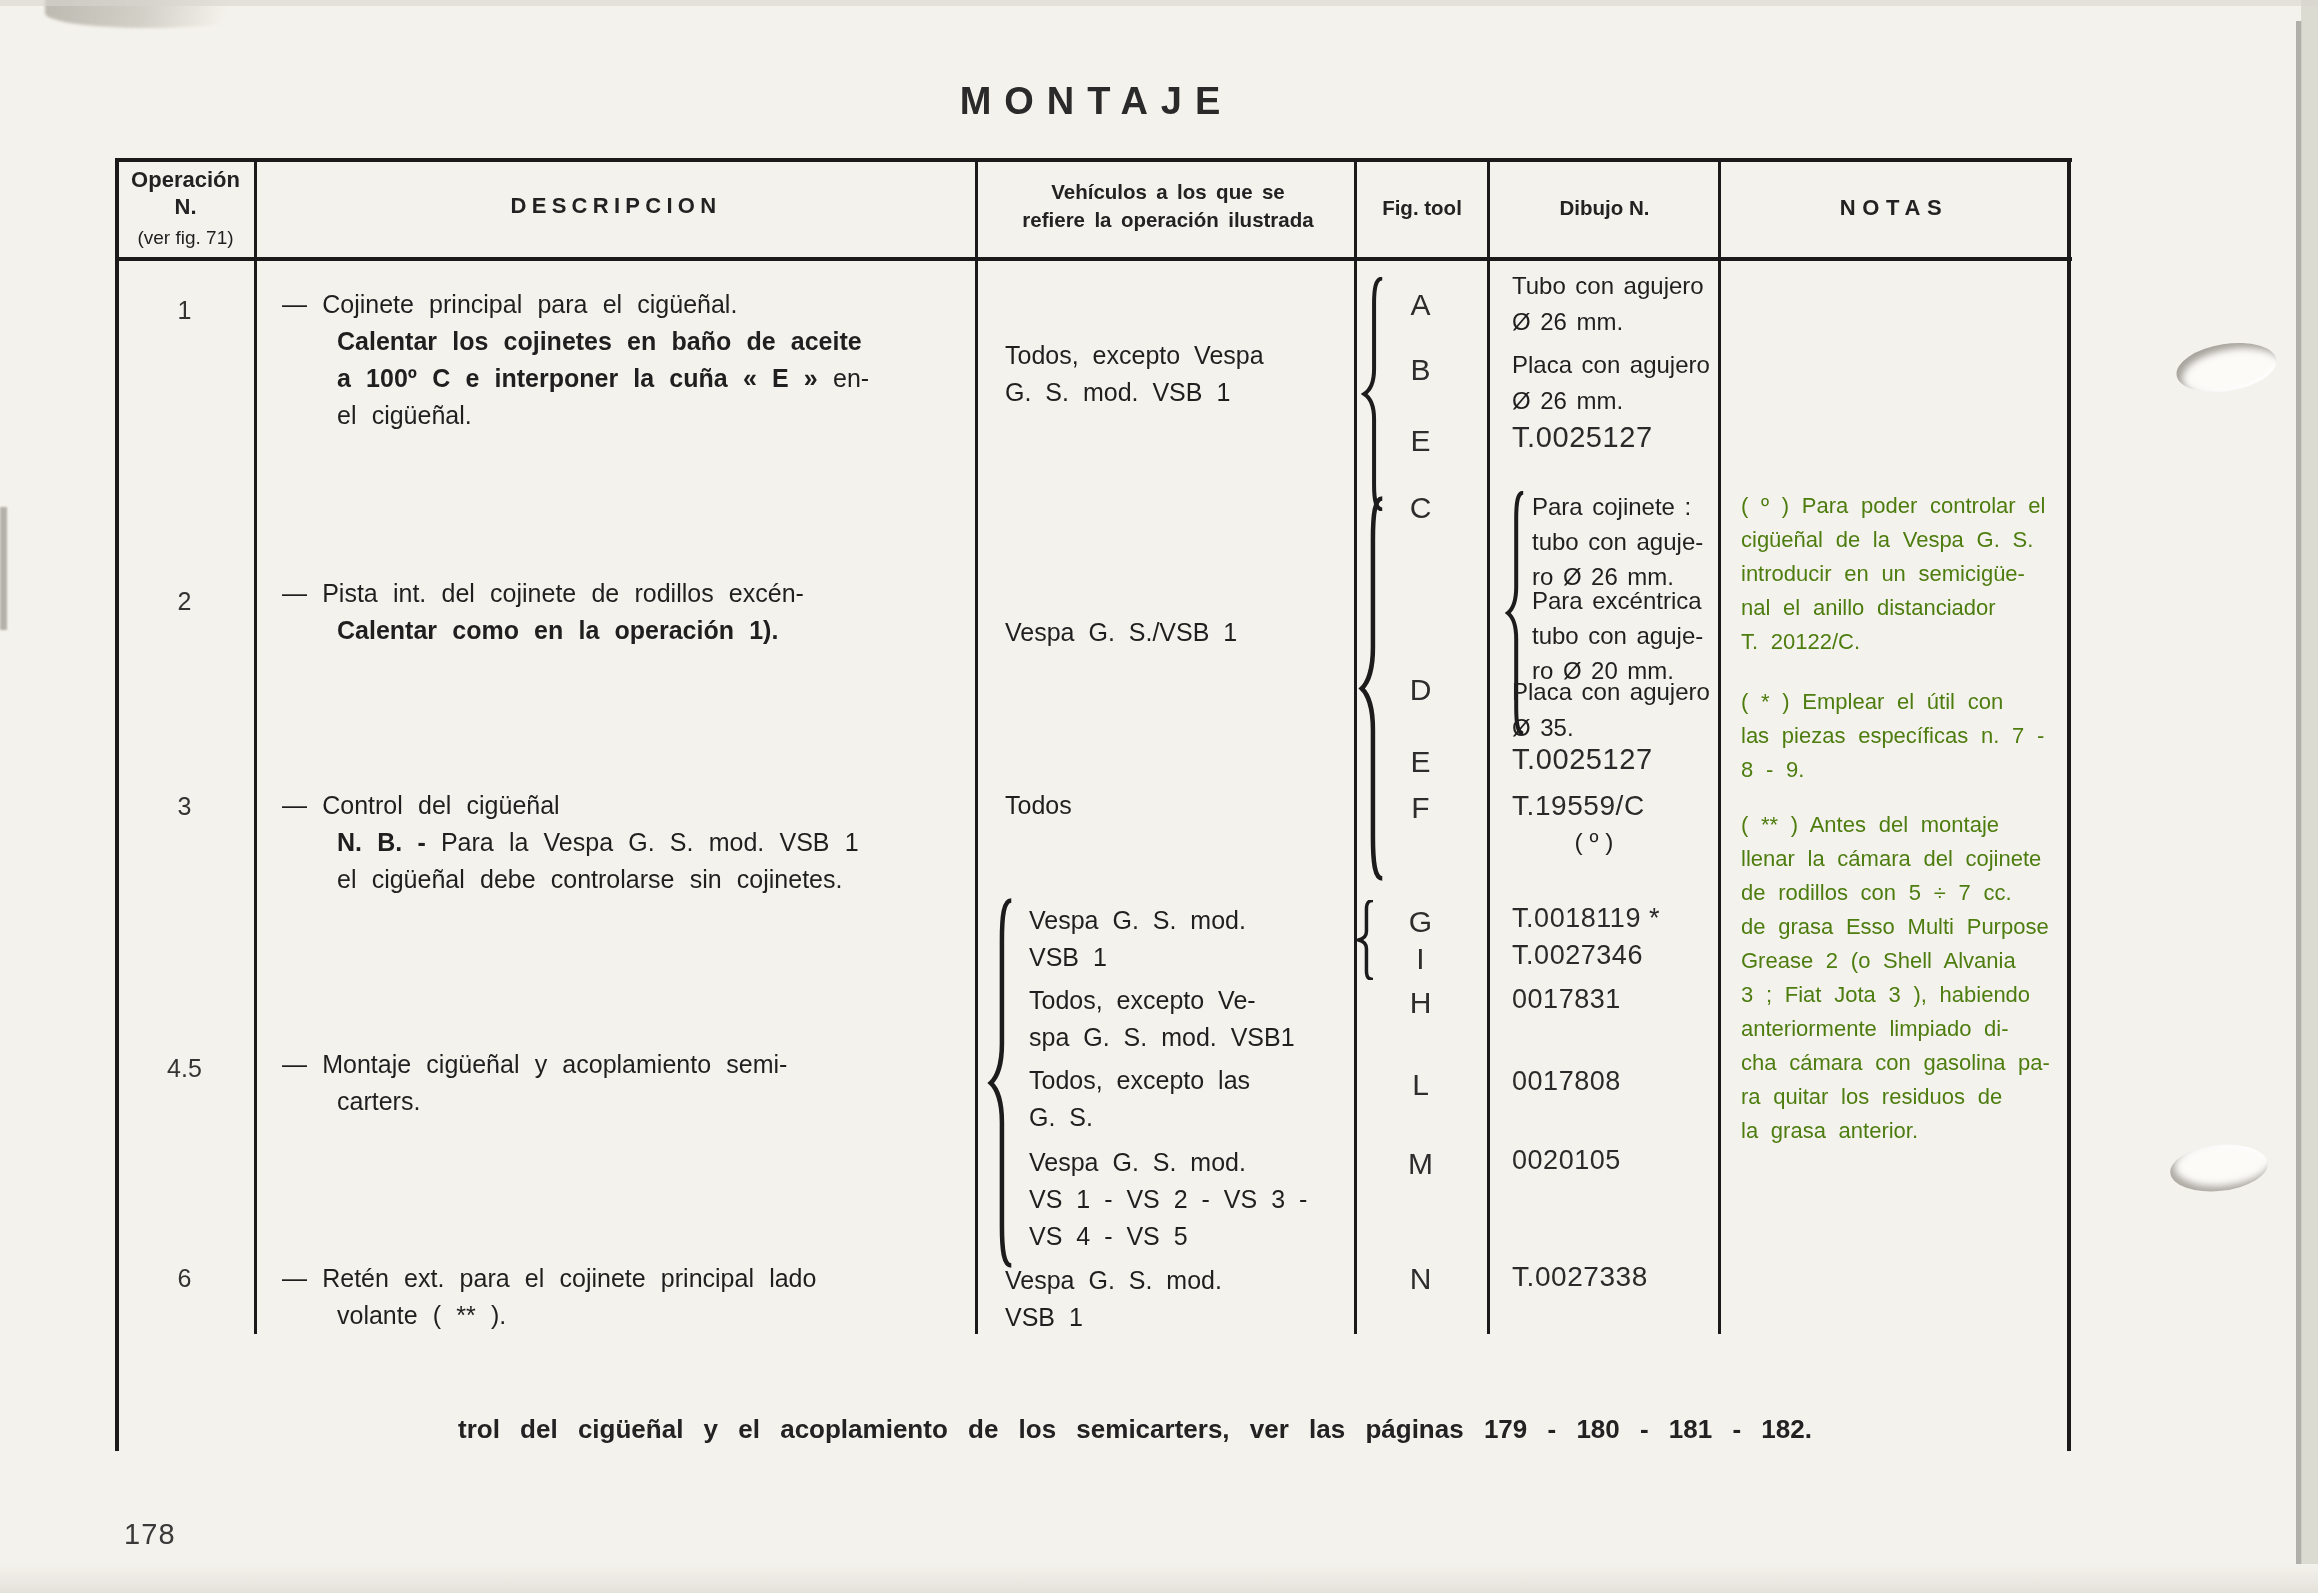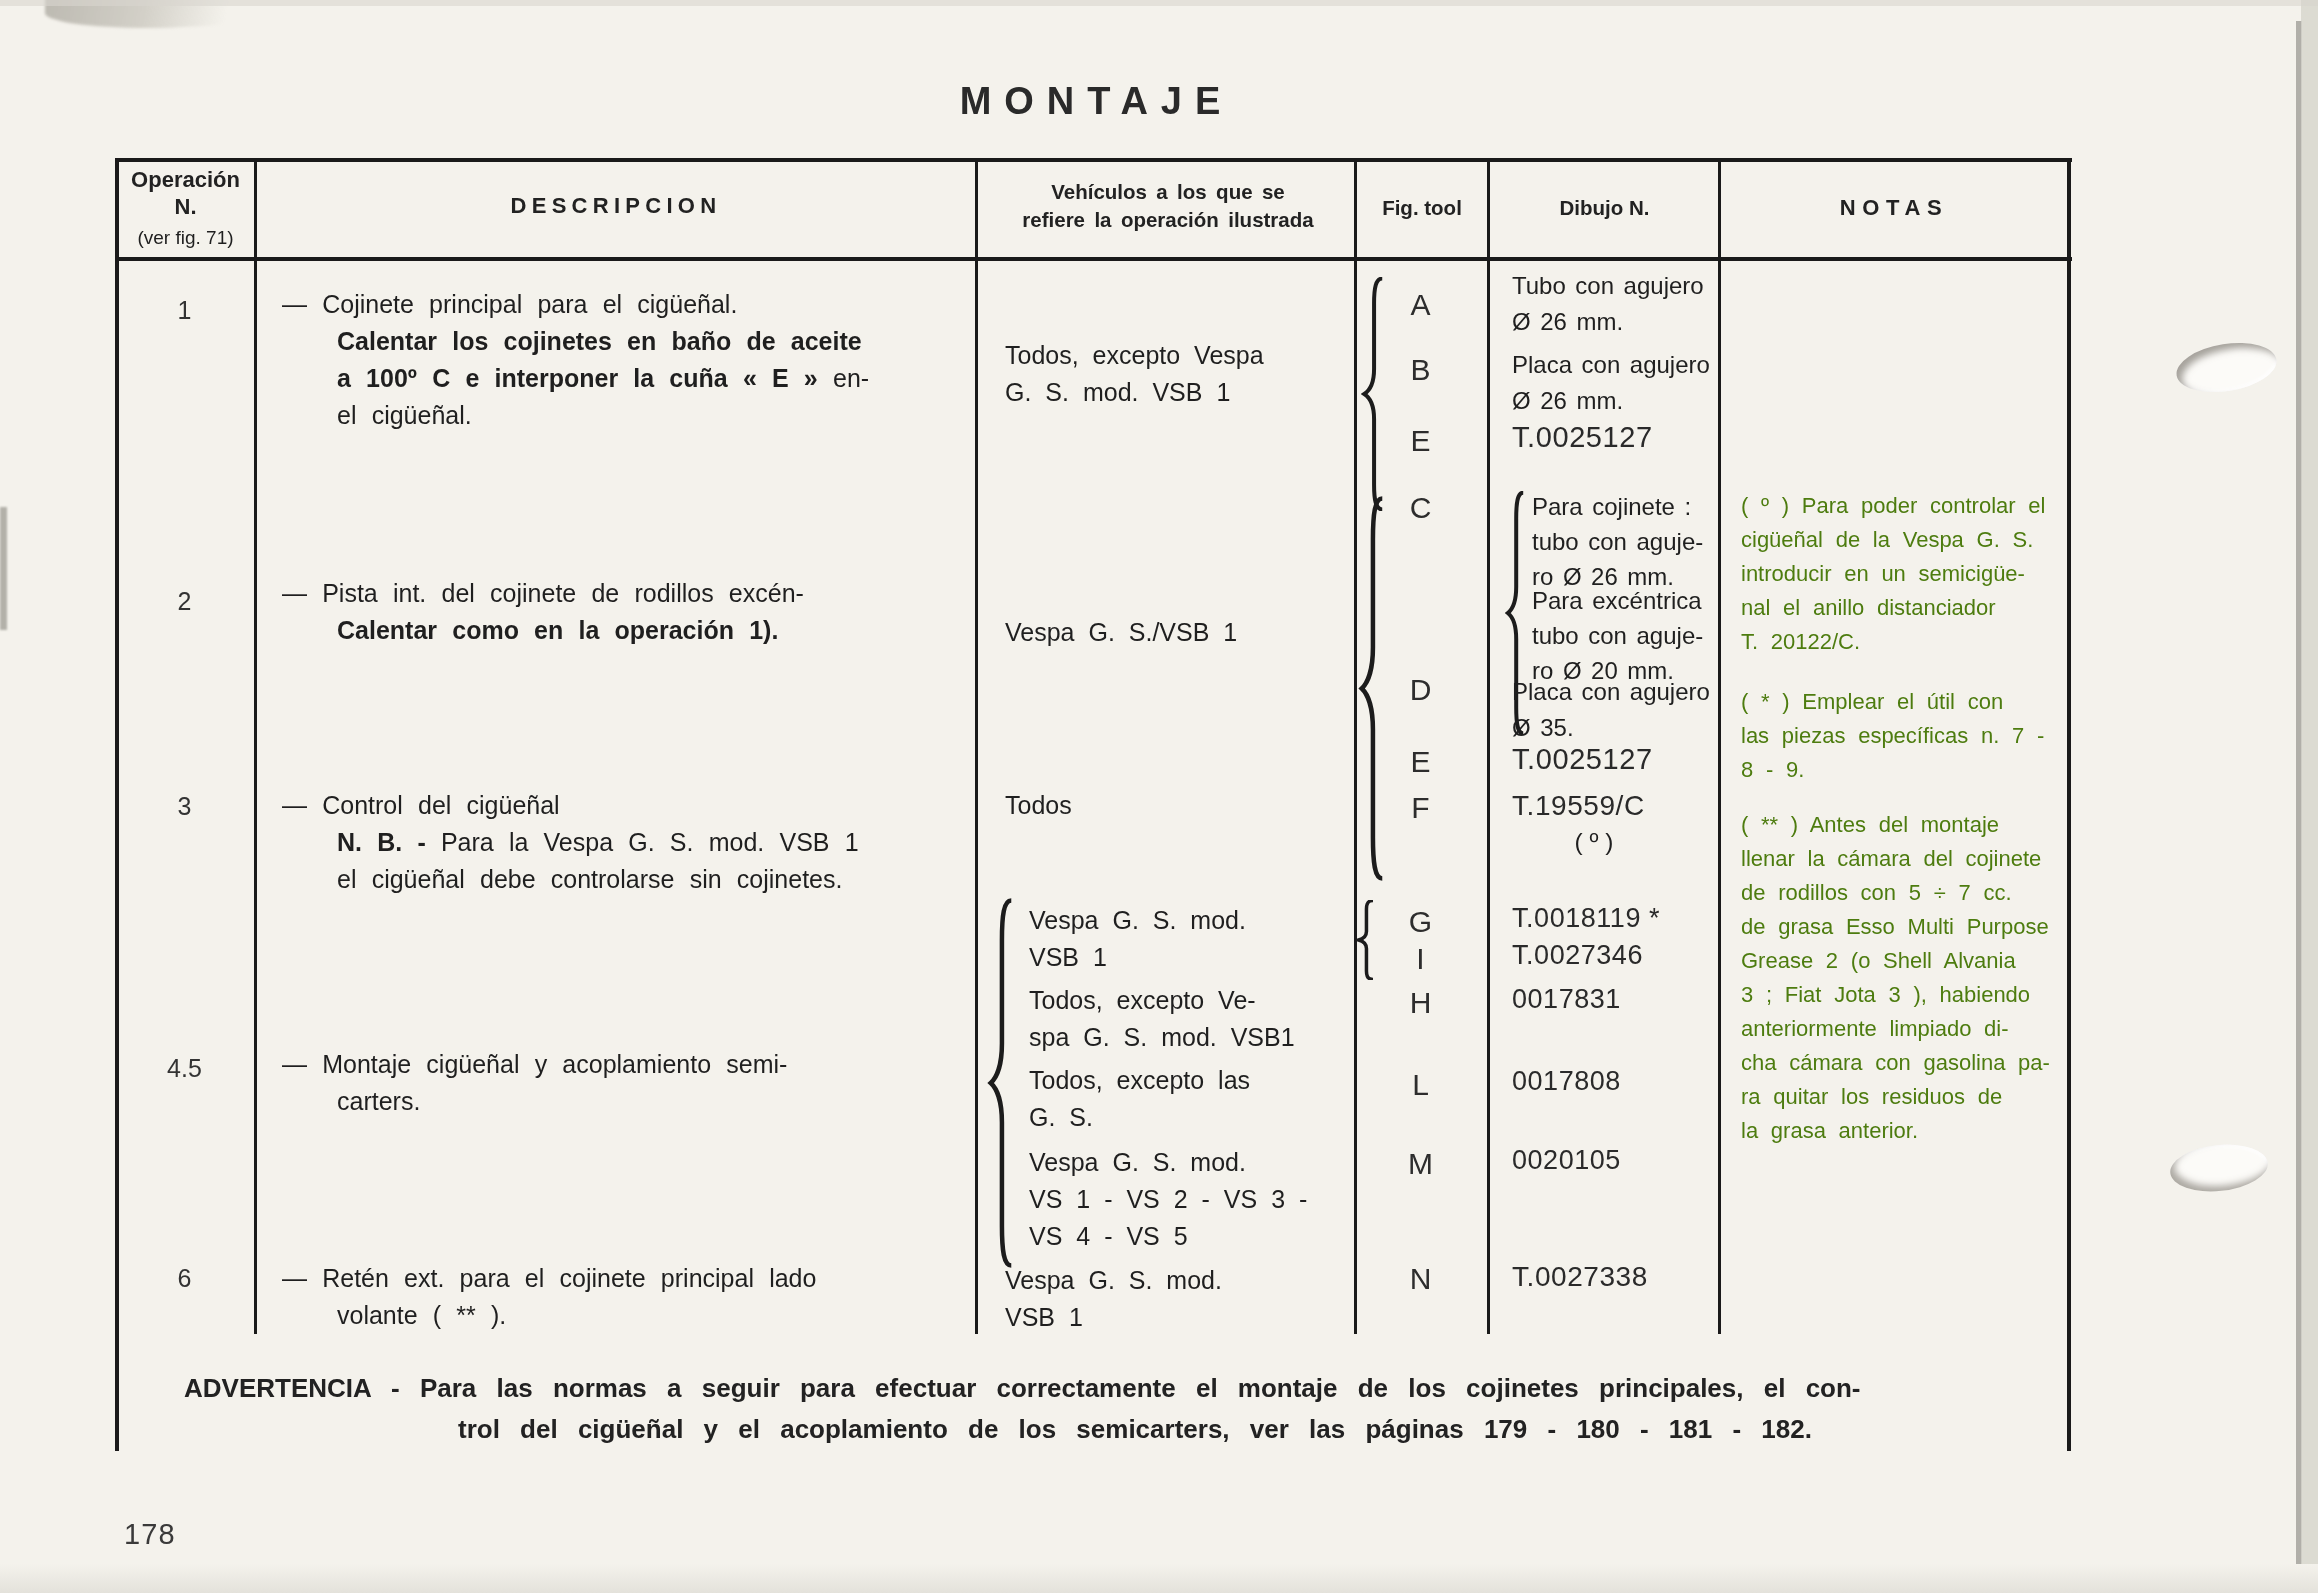--- a/index.html
+++ b/index.html
@@ -233,19 +233,18 @@
 llenar la cámara del cojinete
 de rodillos con 5 ÷ 7 cc.
 de grasa Esso Multi Purpose
 Grease 2 (o Shell Alvania
 3 ;  Fiat Jota 3 ),  habiendo
 anteriormente limpiado di-
 cha cámara con gasolina pa-
 ra quitar los residuos de
 la grasa anterior.</div>
 
-  <div class="abs advert" style="left:184px;top:1373px;width:1890px;">ADVERTENCIA - Para las normas a seguir para efectuar correctamente el montaje de los cojinetes principales, el con-</div>
   <div class="abs advert" style="left:458px;top:1414px;width:1620px;">trol del cigüeñal y el acoplamiento de los semicarters, ver las páginas 179 - 180 - 181 - 182.</div>
 
   <div class="abs pagenum" style="left:124px;top:1518px;">178</div>
 
 </div>
 
 
 </body></html>

